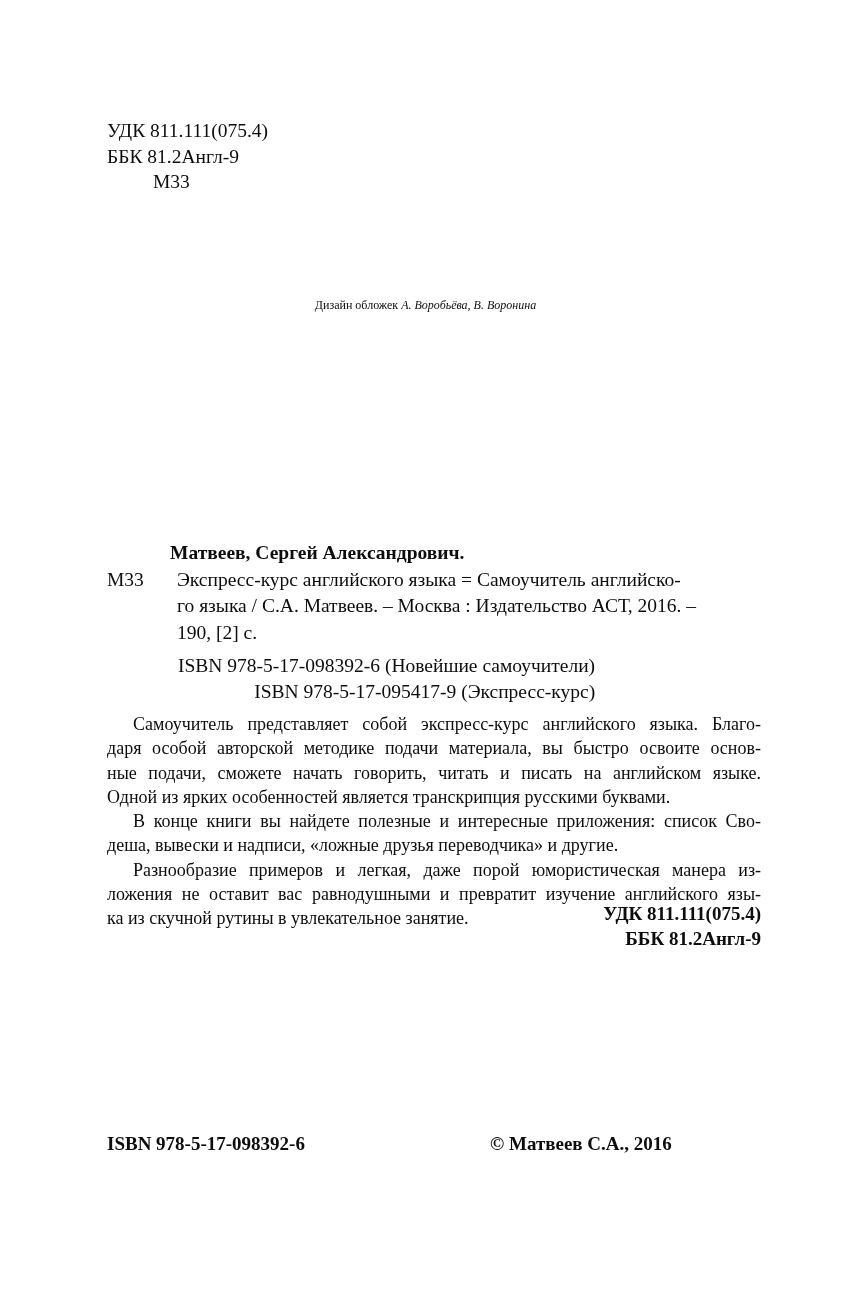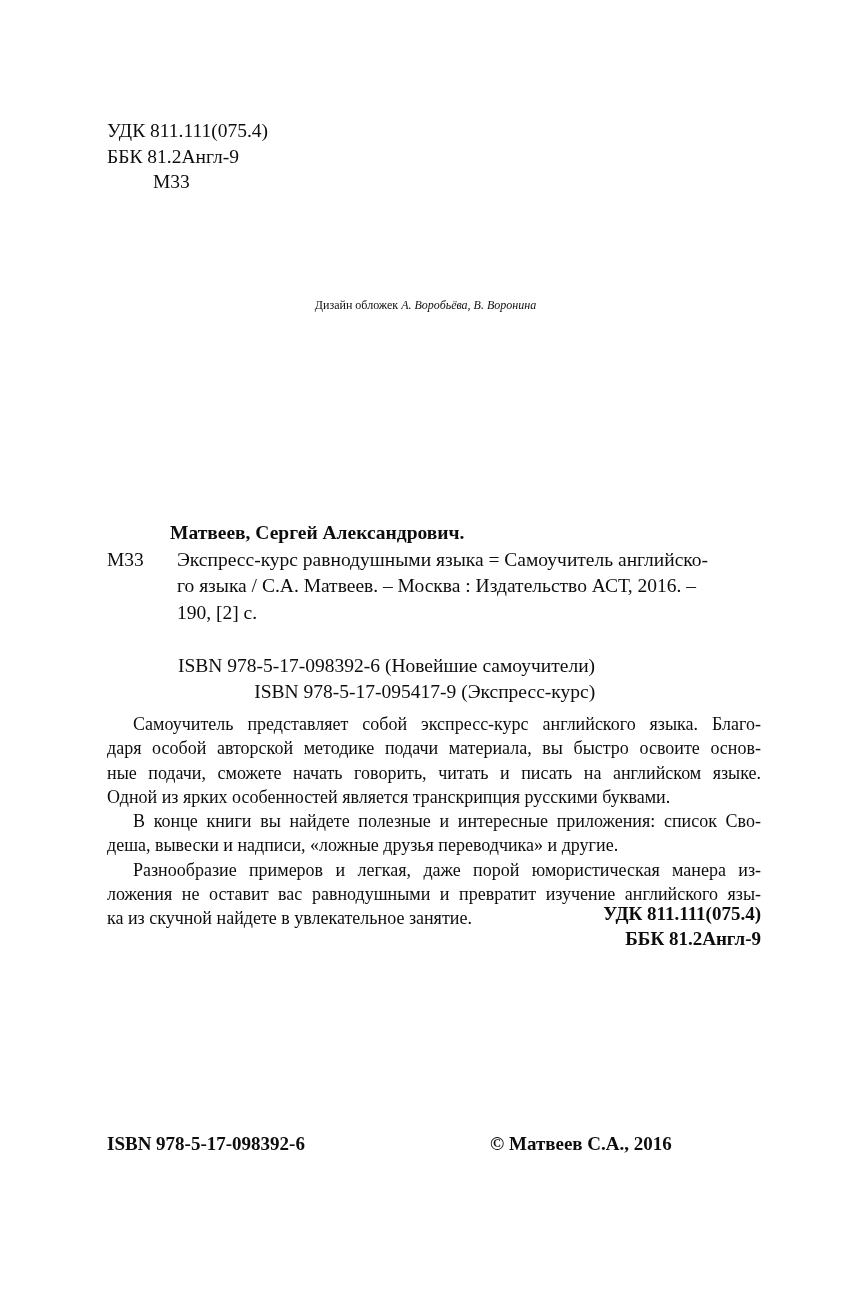--- a/index.html
+++ b/index.html
@@ -55,21 +55,21 @@
     margin-left: 6px;
   }
   .designer-credit .credit-names {
     font-style: italic;
   }
 
   
   .cip-record {
     position: absolute;
     left: 107px;
-    top: 520px;
+    top: 540px;
     width: 655px;
     font-size: 19.5px;
     line-height: 26.5px;
   }
   .cip-author {
     font-weight: bold;
     padding-left: 63px;
     white-space: nowrap;
   }
   .cip-body {
@@ -169,21 +169,21 @@
   </div>
 
   <div class="designer-credit">
     <span class="credit-inner"><span>Дизайн обложек</span>&nbsp;<span class="credit-names">А. Воробьёва, В. Воронина</span></span>
   </div>
 
   <div class="cip-record">
     <div class="cip-author">Матвеев, Сергей Александрович.</div>
     <div class="cip-body">
       <span class="cip-index">М33</span>
-      <span class="cip-line">Экспресс-курс равнодушными языка = Самоучитель английско-</span>
+      <span class="cip-line">Экспресс-курс английского языка = Самоучитель английско-</span>
       <span class="cip-line">го языка / С.А. Матвеев. – Москва : Издательство АСТ, 2016. –</span>
       <span class="cip-line">190, [2] с.</span>
     </div>
   </div>
 
   <div class="series-isbn">
     <span class="isbn-line">ISBN 978-5-17-098392-6 (Новейшие самоучители)</span>
     <span class="isbn-line">ISBN 978-5-17-095417-9 (Экспресс-курс)</span>
   </div>
 
@@ -194,21 +194,21 @@
       <span class="ann-line stretch">ные подачи, сможете начать говорить, читать и писать на английском  языке.</span>
       <span class="ann-line">Одной из ярких особенностей является транскрипция русскими буквами.</span>
     </p>
     <p>
       <span class="ann-line first stretch">В конце книги вы найдете полезные и интересные приложения: список Сво-</span>
       <span class="ann-line">деша, вывески и надписи, «ложные друзья переводчика» и другие.</span>
     </p>
     <p>
       <span class="ann-line first stretch">Разнообразие примеров и легкая, даже порой юмористическая манера из-</span>
       <span class="ann-line stretch">ложения не оставит вас равнодушными и превратит изучение английского язы-</span>
-      <span class="ann-line">ка из скучной найдете в увлекательное занятие.</span>
+      <span class="ann-line">ка из скучной рутины в увлекательное занятие.</span>
     </p>
   </div>
 
   <div class="udc-repeat">
     <span class="code-line">УДК 811.111(075.4)</span>
     <span class="code-line">ББК 81.2Англ-9</span>
   </div>
 
   <div class="footer">
     <div class="footer-row">

